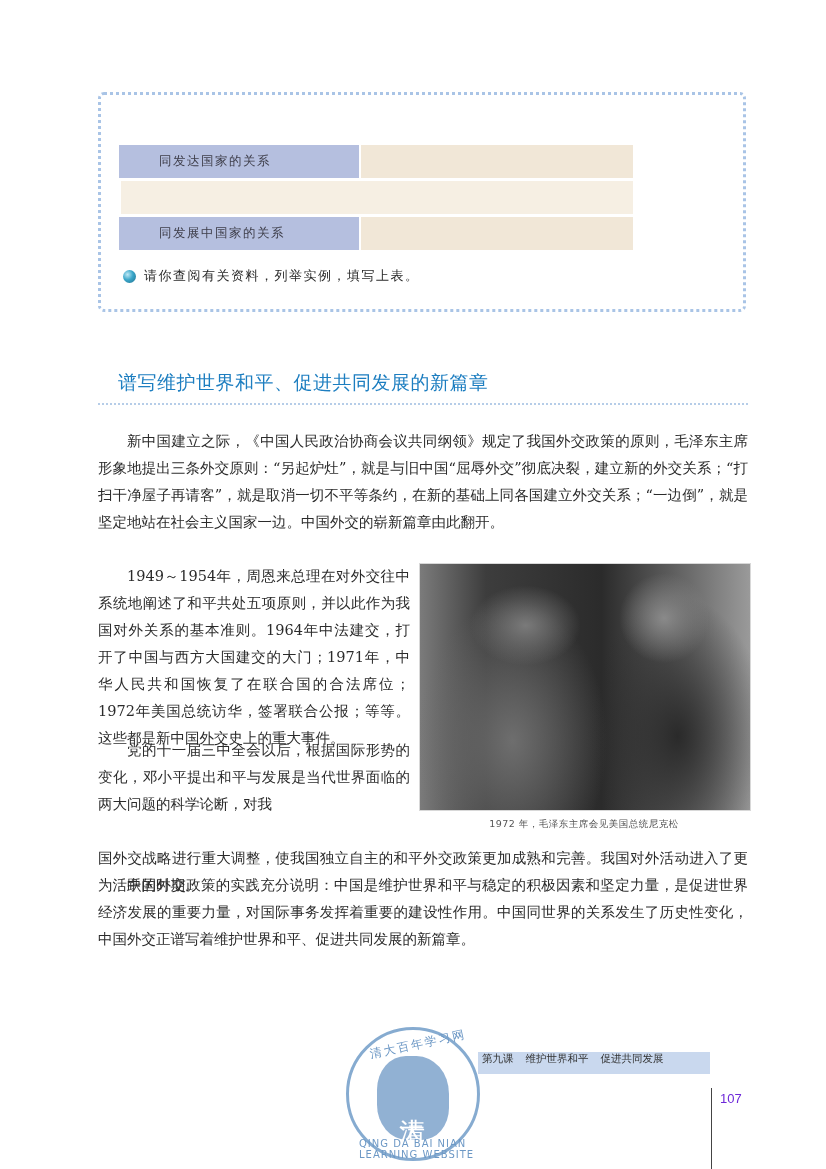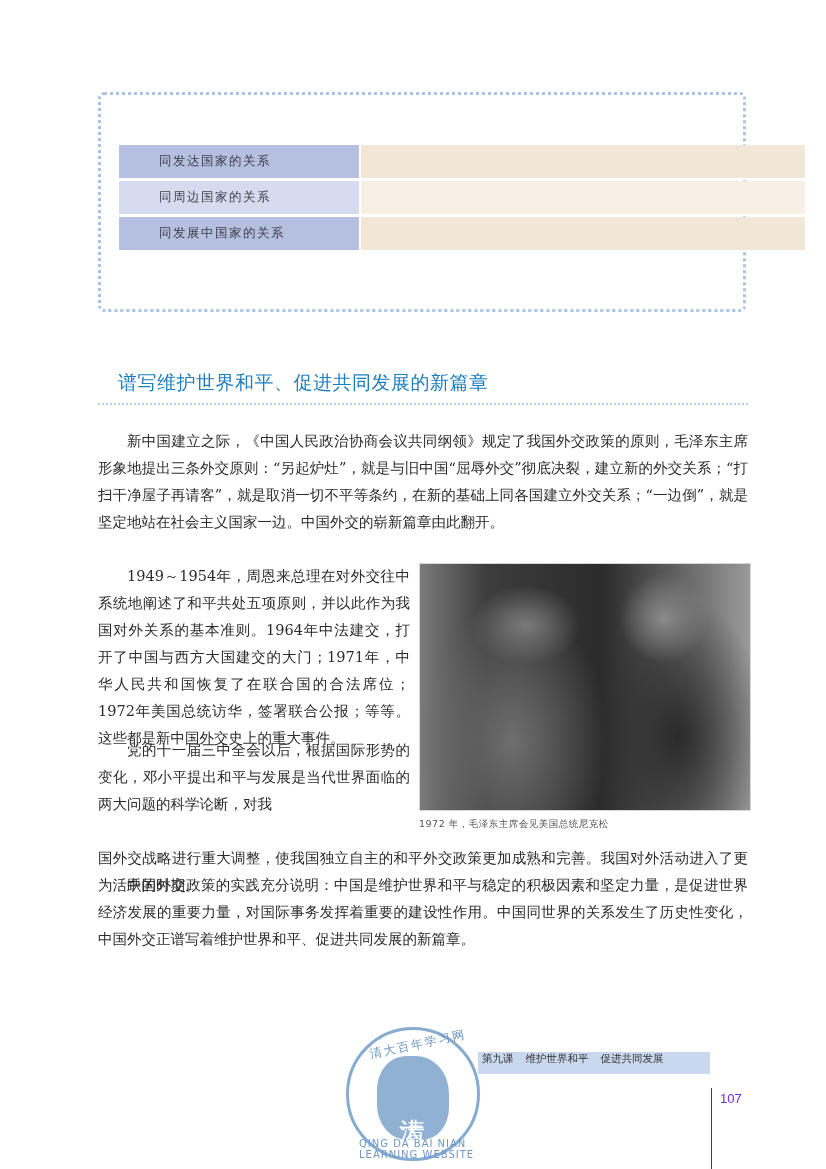--- a/index.html
+++ b/index.html
@@ -10,21 +10,21 @@
   
   .activity-box {
     position: absolute; left: 98px; top: 92px; width: 648px; height: 220px;
     border: 3px dotted #a9c4e6; border-radius: 6px; box-sizing: border-box;
   }
   .activity-intro {
     position: absolute; left: 22px; top: 20px;
     font-size: 13px; letter-spacing: 1.2px; color: #3a3a3a;
   }
   .relation-table {
-    position: absolute; left: 18px; top: 50px; width: 686px;
+    position: absolute; left: 18px; top: 50px; width: 514px;
   }
   .rel-row { display: flex; height: 33px; margin-bottom: 3px; }
   .rel-label {
     width: 240px; background: #b5bfdf; display: flex; align-items: center;
     padding-left: 40px; box-sizing: border-box;
     font-size: 12.5px; letter-spacing: 1.5px; color: #3e3e4a;
   }
   .rel-row.alt .rel-label { background: #d6dcef; }
   .rel-input { flex: 1; background: #f1e7d7; margin-left: 2px; }
   .rel-row.alt .rel-input { background: #f6efe3; }
@@ -63,21 +63,21 @@
     position: absolute; left: 419px; top: 563px; width: 330px; height: 246px;
     background:
       radial-gradient(ellipse 55px 40px at 32% 25%, #7a7a7a 0%, rgba(0,0,0,0) 100%),
       radial-gradient(ellipse 45px 45px at 74% 22%, #8a8a8a 0%, rgba(0,0,0,0) 100%),
       radial-gradient(ellipse 95px 140px at 28% 72%, #6e6e6e 0%, rgba(0,0,0,0) 100%),
       radial-gradient(ellipse 90px 140px at 78% 70%, #2a2a2a 0%, rgba(0,0,0,0) 100%),
       linear-gradient(90deg, #7b7b7b 0%, #3d3d3d 20%, #2b2b2b 55%, #5a5a5a 75%, #9a9a9a 100%);
     border: 1px solid #d8d8d8;
   }
   .photo-caption {
-    position: absolute; left: 419px; top: 818px; width: 330px; 
+    position: absolute; left: 419px; top: 818px; width: 330px; text-align: center;
     font-family: "DejaVu Sans", "Liberation Sans", sans-serif;
     font-size: 9.5px; color: #555; letter-spacing: 0.5px;
   }
   
   .footer-band {
     position: absolute; left: 478px; top: 1052px; width: 232px; height: 22px;
     background: #c9d8ee; display: flex; align-items: flex-start; padding-left: 4px; box-sizing: border-box;
     font-family: "DejaVu Sans", "Liberation Sans", sans-serif; font-size: 10.5px; color: #333;
   }
   .footer-band span { margin-right: 12px; }
@@ -112,27 +112,30 @@
 </head>
 <body>
 
 <div class="activity-box">
   <div class="relation-table">
     <div class="rel-row">
       <div class="rel-label">同发达国家的关系</div>
       <div class="rel-input"></div>
     </div>
     <div class="rel-row alt">
-      <div class="rel-label">同周边国家的关系</div>
       <div class="rel-input"></div>
     </div>
     <div class="rel-row">
       <div class="rel-label">同发展中国家的关系</div>
       <div class="rel-input"></div>
     </div>
+  </div>
+  <div class="activity-task">
+    <span class="globe-icon"></span>
+    <span>请你查阅有关资料，列举实例，填写上表。</span>
   </div>
 </div>
 
 <div class="section-title">谱写维护世界和平、促进共同发展的新篇章</div>
 <div class="section-rule"></div>
 
 <div class="para p1">新中国建立之际，《中国人民政治协商会议共同纲领》规定了我国外交政策的原则，毛泽东主席形象地提出三条外交原则：“另起炉灶”，就是与旧中国“屈辱外交”彻底决裂，建立新的外交关系；“打扫干净屋子再请客”，就是取消一切不平等条约，在新的基础上同各国建立外交关系；“一边倒”，就是坚定地站在社会主义国家一边。中国外交的崭新篇章由此翻开。</div>
 <div class="para p2">1949～1954年，周恩来总理在对外交往中系统地阐述了和平共处五项原则，并以此作为我国对外关系的基本准则。1964年中法建交，打开了中国与西方大国建交的大门；1971年，中华人民共和国恢复了在联合国的合法席位；1972年美国总统访华，签署联合公报；等等。这些都是新中国外交史上的重大事件。</div>
 <div class="para p3">党的十一届三中全会以后，根据国际形势的变化，邓小平提出和平与发展是当代世界面临的两大问题的科学论断，对我</div>
 <div class="para p3b">国外交战略进行重大调整，使我国独立自主的和平外交政策更加成熟和完善。我国对外活动进入了更为活跃的时期。</div>

